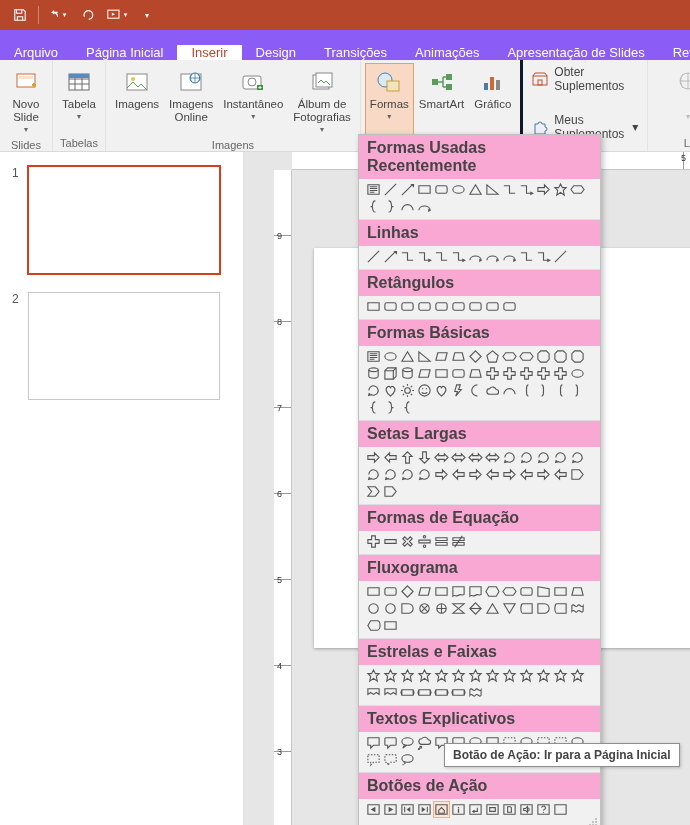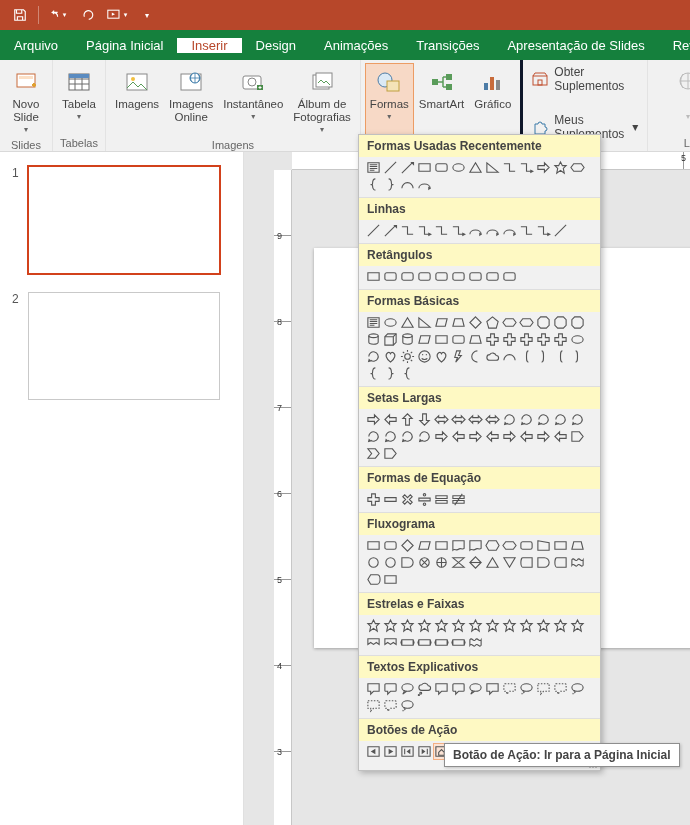--- a/index.html
+++ b/index.html
@@ -4,21 +4,21 @@
 <style>
   * { box-sizing: border-box; margin: 0; padding: 0; font-family: "Segoe UI", Tahoma, sans-serif; }
   body { width: 690px; height: 825px; background: #fff; overflow: hidden; font-size: 12px; color: #444; }
 
   
   .title-bar { height: 30px; background: #b7472a; display: flex; align-items: center; padding: 0 6px; gap: 2px; }
   .title-bar .tb-icon { width: 28px; height: 28px; display: flex; align-items: center; justify-content: center; color: #fff; cursor: pointer; }
   .tb-sep { width: 1px; height: 18px; background: rgba(255,255,255,.35); margin: 0 2px; }
 
   
-  .tab-strip { height: 30px; background: #15803d; display: flex; align-items: center; }
+  .tab-strip { height: 30px; background: #8b5cf6; display: flex; align-items: flex-end; }
   .tab { padding: 0 14px; display: flex; align-items: center; color: #fff; font-size: 13px; cursor: pointer; white-space: nowrap; }
   .tab.active { background: #fff; color: #b7472a; }
 
   
   .ribbon { height: 92px; background: #f1f1f1; border-bottom: 1px solid #d9d9d9; display: flex; }
   .group { display: flex; flex-direction: column; border-right: 1px solid #e3e3e3; padding: 3px 4px 0 4px; }
   .group-row { display: flex; flex: 1; align-items: stretch; }
   .group-items-col { display: flex; flex-direction: column; gap: 16px; flex: 1; justify-content: center; }
   .group-title { font-size: 11px; color: #666; text-align: center; padding: 2px 0; }
   .big-btn { display: flex; flex-direction: column; align-items: center; justify-content: flex-start; padding: 2px 4px; min-width: 44px; cursor: pointer; border: 1px solid transparent; }
@@ -44,21 +44,21 @@
   .hruler .seg { width: 86px; position: relative; border-right: 1px solid #999; }
   .hruler .seg span { position: absolute; right: -3px; top: 1px; font-size: 9px; color: #333; }
   .vruler { position: absolute; left: 30px; top: 18px; bottom: 0; width: 18px; background: #fff; border-right: 1px solid #c7c7c7; overflow: hidden; }
   .vruler .ticks { position: absolute; left: 0; right: 0; top: 50px; }
   .vruler .seg { height: 86px; position: relative; border-bottom: 1px solid #999; }
   .vruler .seg span { position: absolute; bottom: -6px; left: 3px; font-size: 9px; color: #333; }
   .canvas { position: absolute; left: 70px; top: 96px; width: 600px; height: 400px; background: #fff; box-shadow: 0 1px 3px rgba(0,0,0,.3); }
 
   
   .gallery { position: absolute; left: 358px; top: 134px; width: 243px; background: #f1f1f1; border: 1px solid #c0c0c0; box-shadow: 2px 2px 6px rgba(0,0,0,.25); z-index: 50; padding-bottom: 6px; }
-  .g-header { padding: 4px 8px; font-weight: 600; font-size: 12px; color: #444; background: #fef9c3; border-top: 1px solid #dedede; }
+  .g-header { padding: 4px 8px; font-weight: 600; font-size: 16px; color: #444; background: #f9a8d4; border-top: 1px solid #dedede; }
   .g-header:first-child { border-top: none; }
   .g-grid { display: flex; flex-wrap: wrap; padding: 2px 6px 4px 6px; gap: 0; }
   .g-cell { width: 17px; height: 17px; display: flex; align-items: center; justify-content: center; cursor: pointer; border: 1px solid transparent; }
   .g-cell:hover, .g-cell.hover { background: #fce4d6; border-color: #f4b083; }
   .g-cell svg { display: block; }
   .g-resize { position: absolute; right: 2px; bottom: 2px; width: 10px; height: 10px; color: #888; }
 
   
   .tooltip { position: absolute; left: 444px; top: 743px; background: #fff; border: 1px solid #8e8e8e; padding: 4px 8px; font-size: 12px; color: #444; z-index: 60; white-space: nowrap; box-shadow: 1px 1px 3px rgba(0,0,0,.2); font-weight: bold; }
 
@@ -98,22 +98,22 @@
   <div class="tb-icon">
       <span style="color:#fff;font-size:8px">▾</span>
     </div>
 </div>
 
 <div class="tab-strip">
   <div class="tab">Arquivo</div>
   <div class="tab">Página Inicial</div>
   <div class="tab active">Inserir</div>
   <div class="tab">Design</div>
+  <div class="tab">Transições</div>
   <div class="tab">Animações</div>
-  <div class="tab">Transições</div>
   <div class="tab">Apresentação de Slides</div>
   <div class="tab">Revisão</div>
 
 </div>
 
 <div class="ribbon">
 
   <div class="group">
     <div class="group-row">
       <div class="big-btn">

